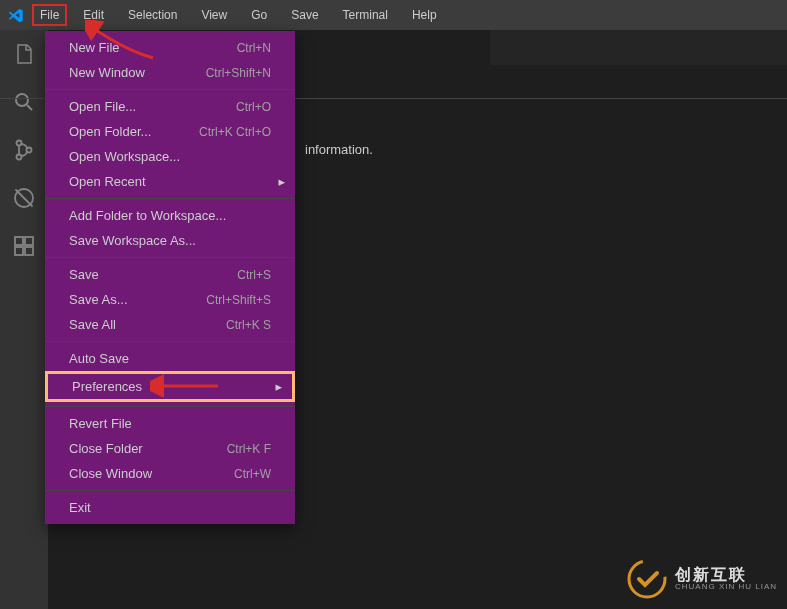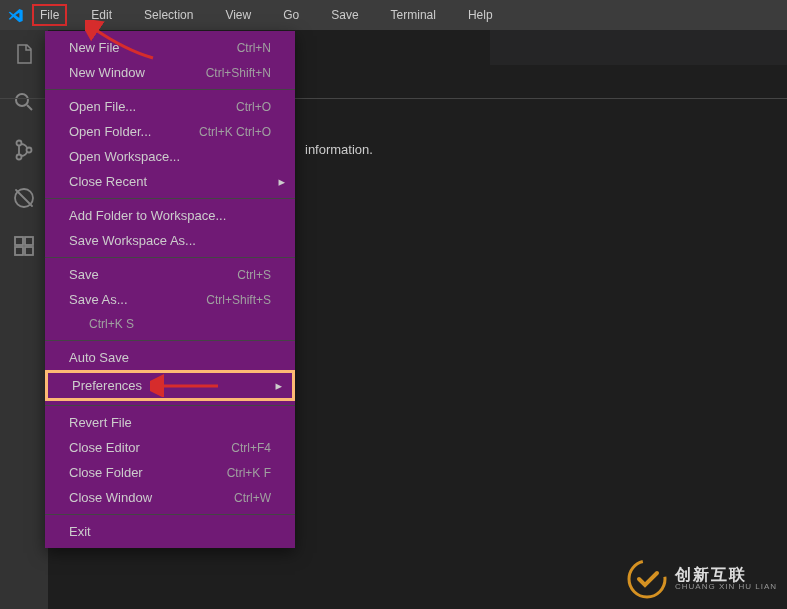--- a/index.html
+++ b/index.html
@@ -1,20 +1,20 @@
 <!DOCTYPE html>
 <html><head>
 <meta charset="utf-8">
 <style>
 * { margin: 0; padding: 0; box-sizing: border-box; font-family: "Segoe UI", -apple-system, sans-serif; }
 body { width: 787px; height: 609px; background: #1e1e1e; color: #cccccc; overflow: hidden; position: relative; }
 
 .titlebar { height: 30px; background: #3c3c3c; display: flex; align-items: center; padding: 0 8px; font-size: 12px; }
 .app-icon { width: 16px; height: 16px; margin-right: 8px; }
-.menubar { display: flex; gap: 16px; text-align: center; }
+.menubar { display: flex; gap: 8px; text-align: center; }
 .menu-item { padding: 4px 8px; cursor: default; color: #cccccc; }
 .menu-item.highlighted { border: 2px solid #d62c2c; padding: 2px 6px; }
 .window-title { position: absolute; left: 50%; transform: translateX(-50%); top: 0; height: 30px; display: flex; align-items: center; color: #cccccc; font-size: 12px; white-space: nowrap; right: 0; overflow: hidden; }
 
 .activity-bar { position: absolute; left: 0; top: 30px; width: 48px; height: calc(100% - 30px); background: #333333; display: flex; flex-direction: column; align-items: center; padding-top: 10px; gap: 20px; }
 .activity-icon { width: 28px; height: 28px; color: #858585; display: flex; align-items: center; justify-content: center; cursor: pointer; }
 
 .dropdown { position: absolute; left: 45px; top: 31px; width: 250px; background: #701a75; box-shadow: 0 5px 15px rgba(0,0,0,0.5); z-index: 100; padding: 4px 0; }
 .dropdown-item { display: flex; justify-content: space-between; align-items: center; padding: 5px 24px; font-size: 13px; color: #cccccc; cursor: default; min-height: 24px; position: relative; }
 .dropdown-item .label { flex: 1; }
@@ -112,57 +112,54 @@
       <span class="shortcut">Ctrl+O</span>
     </div>
   <div class="dropdown-item">
       <span class="label">Open Folder...</span>
       <span class="shortcut">Ctrl+K Ctrl+O</span>
     </div>
   <div class="dropdown-item">
       <span class="label">Open Workspace...</span>
     </div>
   <div class="dropdown-item">
-      <span class="label">Close Recent</span>
+      <span class="label">Open Recent</span>
       <span class="chevron">▸</span>
     </div>
   <div class="dropdown-sep"></div>
   <div class="dropdown-item">
       <span class="label">Add Folder to Workspace...</span>
     </div>
   <div class="dropdown-item">
       <span class="label">Save Workspace As...</span>
     </div>
   <div class="dropdown-sep"></div>
   <div class="dropdown-item">
       <span class="label">Save</span>
       <span class="shortcut">Ctrl+S</span>
     </div>
   <div class="dropdown-item">
       <span class="label">Save As...</span>
       <span class="shortcut">Ctrl+Shift+S</span>
     </div>
   <div class="dropdown-item">
+      <span class="label">Save All</span>
       <span class="shortcut">Ctrl+K S</span>
     </div>
   <div class="dropdown-sep"></div>
   <div class="dropdown-item">
       <span class="label">Auto Save</span>
     </div>
   <div class="dropdown-item boxed">
       <span class="label">Preferences</span>
       <span class="chevron">▸</span>
     </div>
   <div class="dropdown-sep"></div>
   <div class="dropdown-item">
       <span class="label">Revert File</span>
-    </div>
-  <div class="dropdown-item">
-      <span class="label">Close Editor</span>
-      <span class="shortcut">Ctrl+F4</span>
     </div>
   <div class="dropdown-item">
       <span class="label">Close Folder</span>
       <span class="shortcut">Ctrl+K F</span>
     </div>
   <div class="dropdown-item">
       <span class="label">Close Window</span>
       <span class="shortcut">Ctrl+W</span>
     </div>
   <div class="dropdown-sep"></div>

